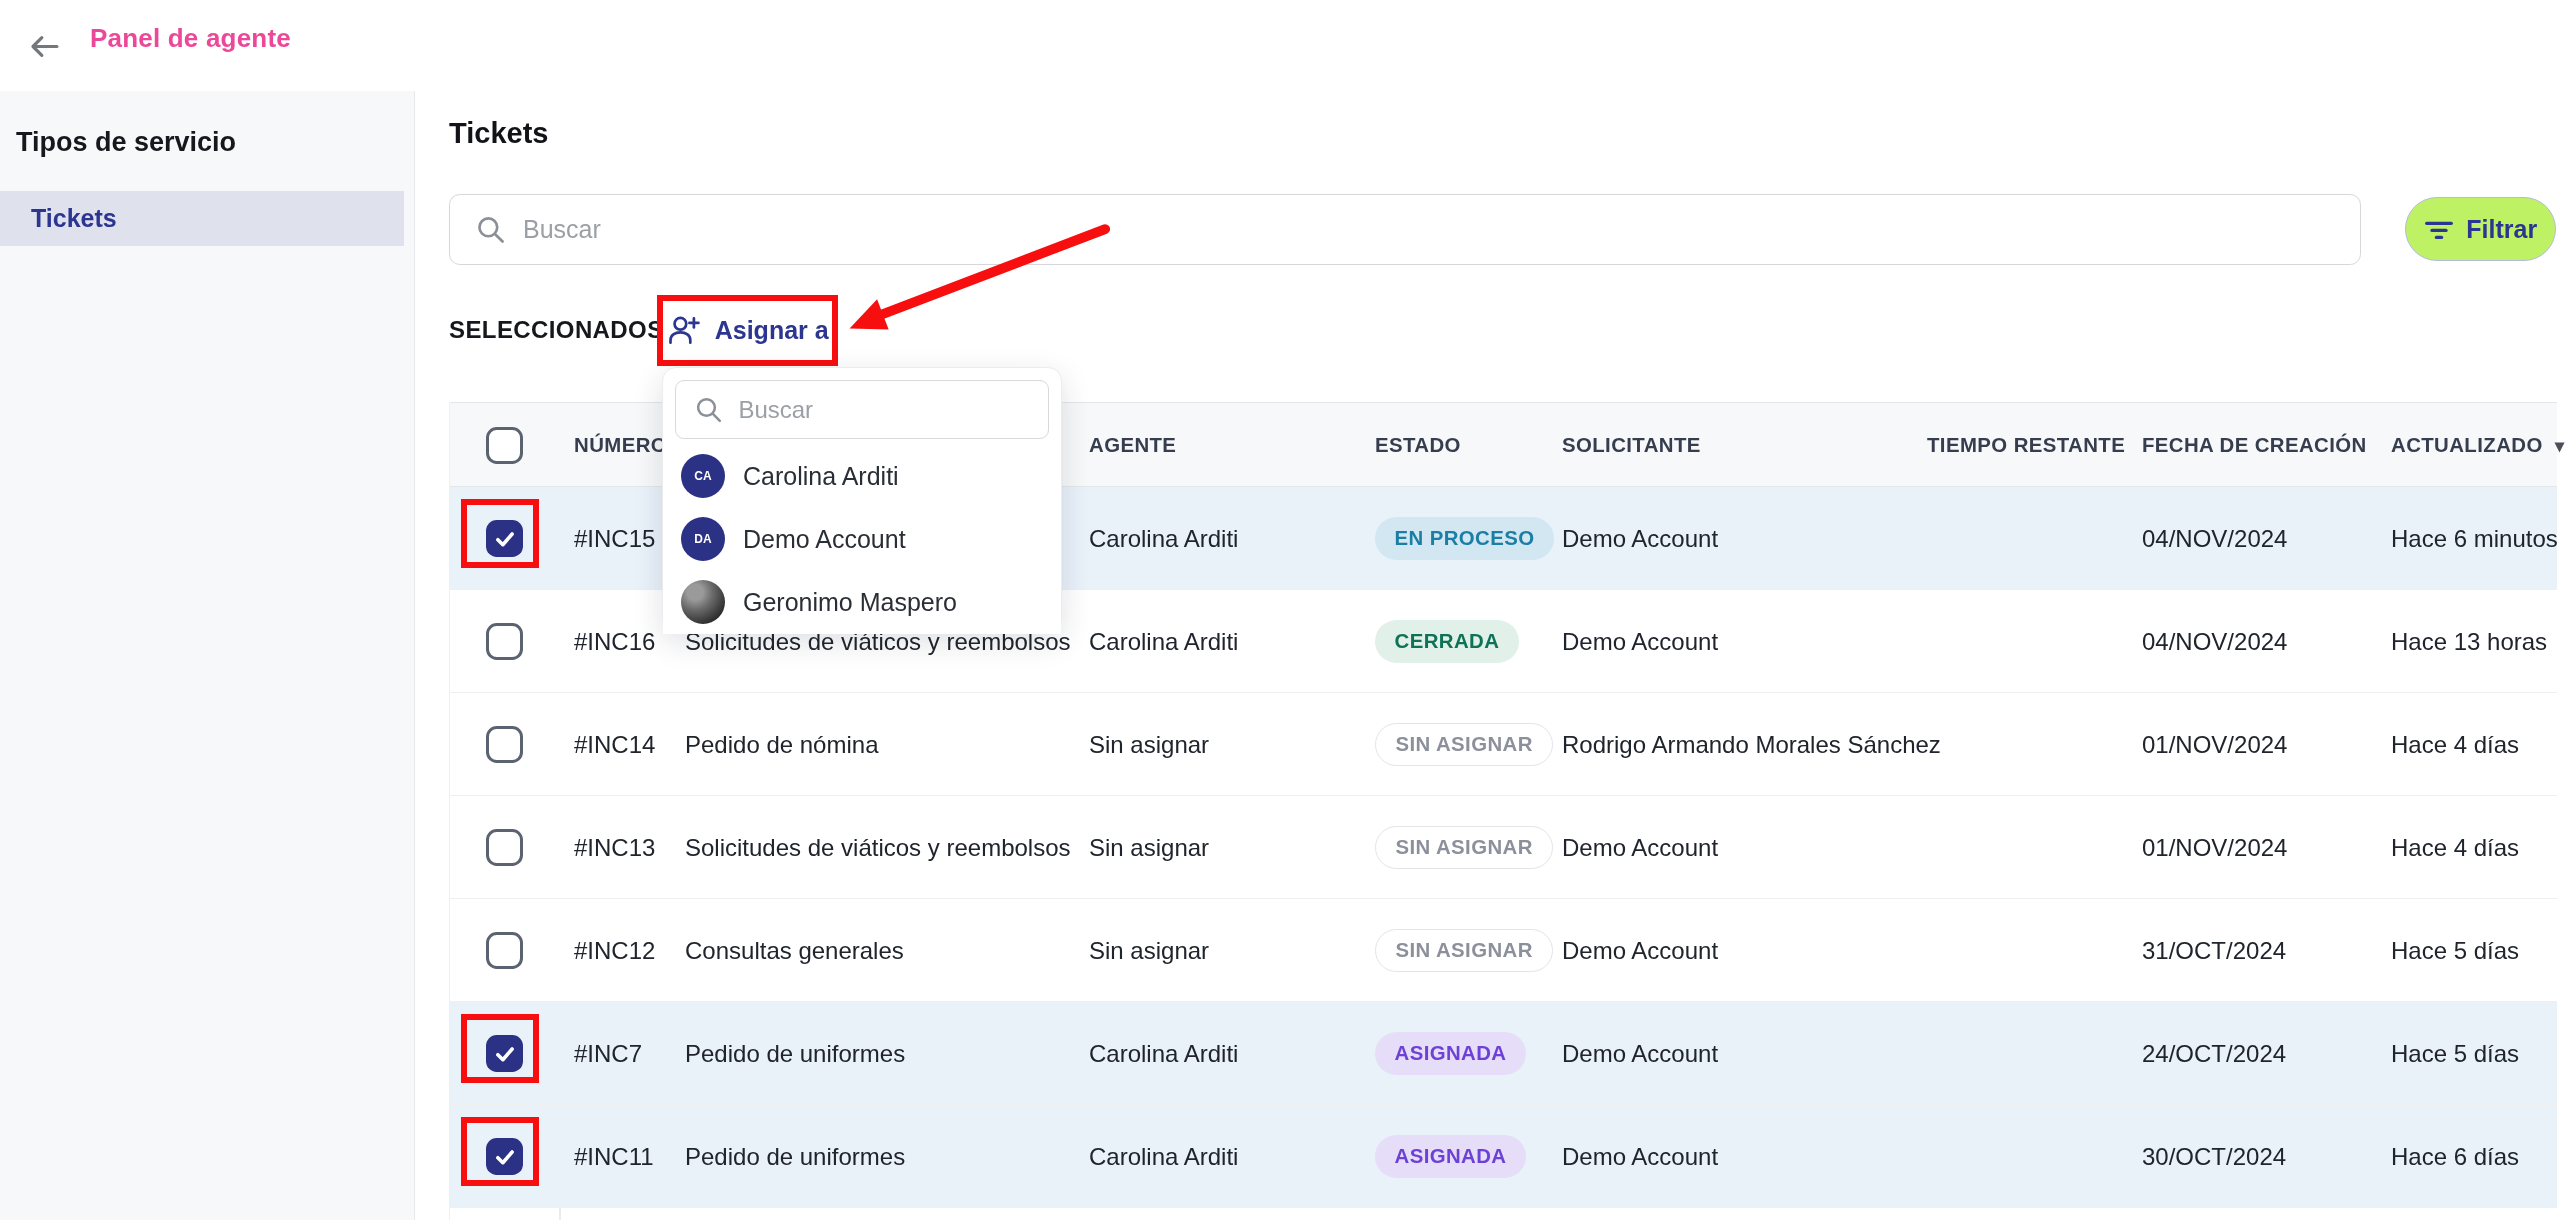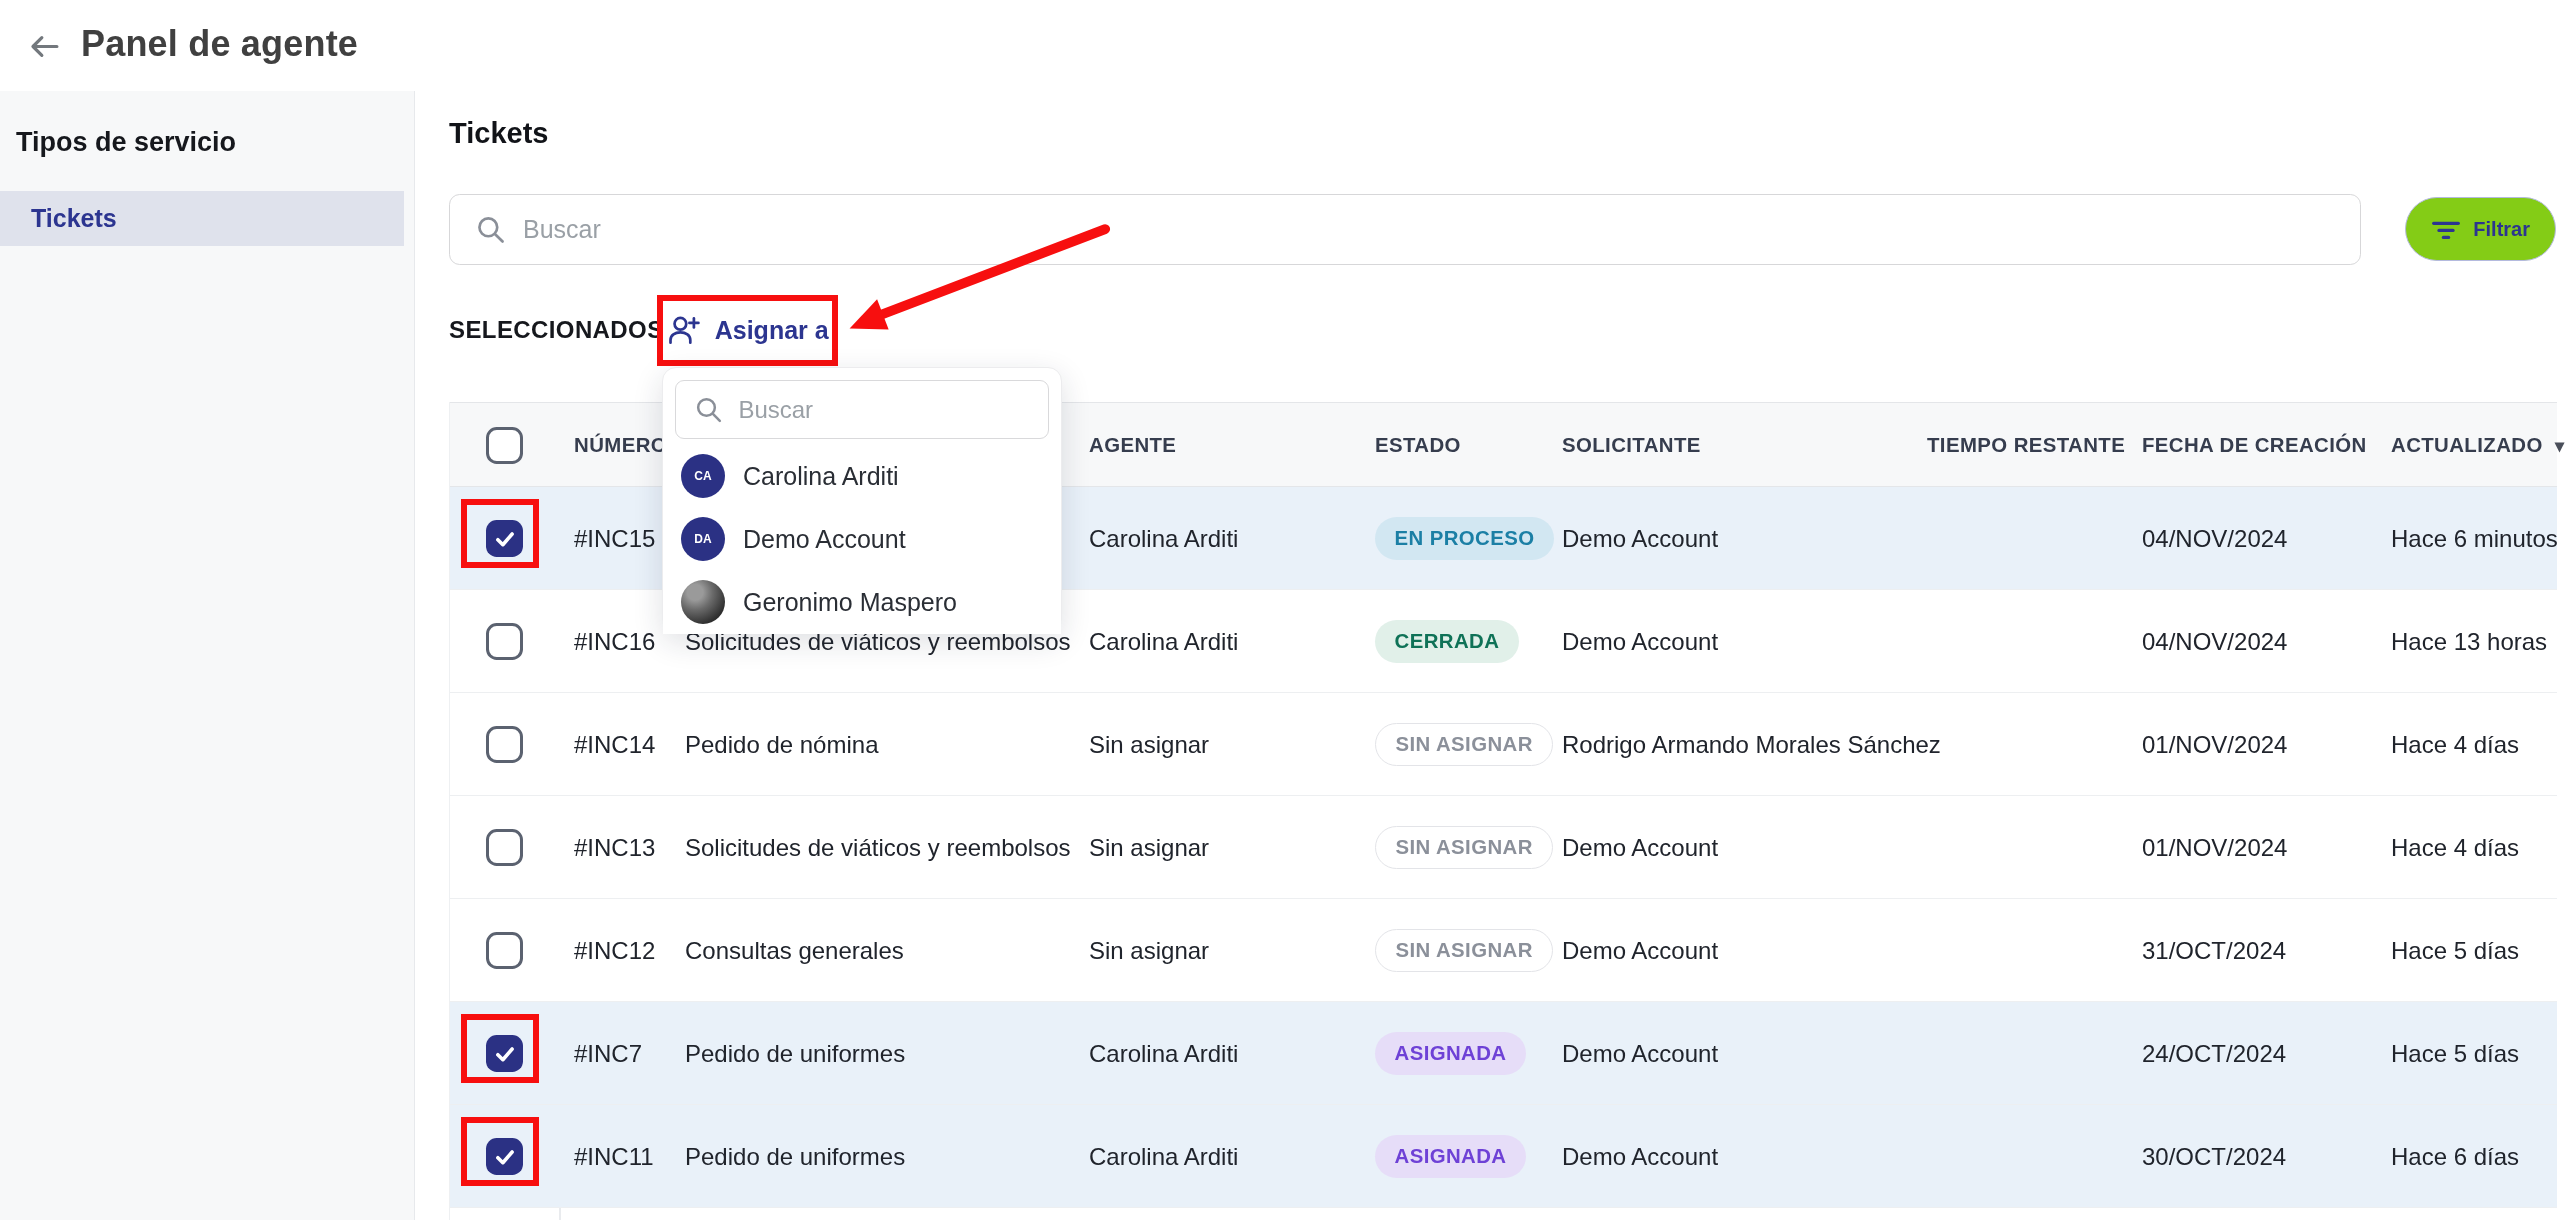--- a/index.html
+++ b/index.html
@@ -3,42 +3,42 @@
 <meta charset="utf-8">
 <style>
   * { box-sizing: border-box; margin: 0; padding: 0; }
   html,body { width: 2576px; height: 1220px; background: #fff;
     font-family: "Liberation Sans", sans-serif; overflow: hidden; }
   .app { position: relative; width: 2576px; height: 1220px; background: #fff; }
 
   
   .topbar { position: absolute; left:0; top:0; width:2576px; height:91px; background:#fff; }
   .back-btn { position:absolute; left:25px; top:27px; width:39px; height:39px; cursor:pointer; }
-  .page-title { position:absolute; left:81px; top:23px; font-size:36px; font-weight:bold; color:#404040; letter-spacing:0.2px; }
+  .page-title { position:absolute; left:90px; top:23px; font-size:26px; font-weight:bold; color:#ec4899; letter-spacing:0.2px; }
 
   
   .sidebar { position:absolute; left:0; top:91px; width:415px; height:1129px;
     background:#f7f8f9; border-right:1.8px solid #e7e9ec; }
   .sidebar-heading { position:absolute; left:16px; top:36px; font-size:27px; font-weight:bold; color:#16181d; }
   .sidebar-item-active { position:absolute; left:0; top:100px; width:404px; height:55px;
     background:#dfe2ec; display:flex; align-items:center; padding-left:31px;
     font-size:25px; font-weight:bold; color:#2c3590; cursor:pointer; }
 
   
   .main-title { position:absolute; left:449px; top:117px; font-size:29px; font-weight:bold; color:#111318; }
   .search-bar { position:absolute; left:449px; top:194px; width:1912px; height:71px;
     border:1.8px solid #d7d7d9; border-radius:10.7px; background:#fff; display:flex; align-items:center; }
   .search-bar svg { margin-left:25px; flex:0 0 auto; }
   .search-bar input { border:none; outline:none; font-size:25px; color:#333; margin-left:16px; width:1688px;
     font-family:"Liberation Sans", sans-serif; background:transparent; }
   .search-bar input::placeholder { color:#9aa0a6; }
 
   .filter-btn { position:absolute; left:2405px; top:197px; width:151px; height:64px;
-    border:1.8px solid #b4bade; border-radius:36px; background:#84cc16; display:flex; align-items:center;
-    justify-content:center; gap:12.4px; font-size:20px; font-weight:bold; color:#2c3590; cursor:pointer; }
+    border:1.8px solid #b4bade; border-radius:36px; background:#bef264; display:flex; align-items:center;
+    justify-content:center; gap:12.4px; font-size:25px; font-weight:bold; color:#2c3590; cursor:pointer; }
 
   .selected-label { position:absolute; left:449px; top:316px; font-size:24px; font-weight:bold;
     color:#16181d; letter-spacing:0.4px; }
   .assign-red-box { position:absolute; left:657px; top:295px; width:181px; height:71px;
     border:6.2px solid #f70f0f; z-index:40; }
   .assign-btn { position:absolute; left:0; top:0; width:100%; height:100%; background:#fff;
     display:flex; align-items:center; justify-content:center; gap:12.4px;
     font-size:25px; font-weight:bold; color:#2c3590; cursor:pointer; }
 
   .arrow-overlay { position:absolute; left:799px; top:204px; width:355px; height:178px;

